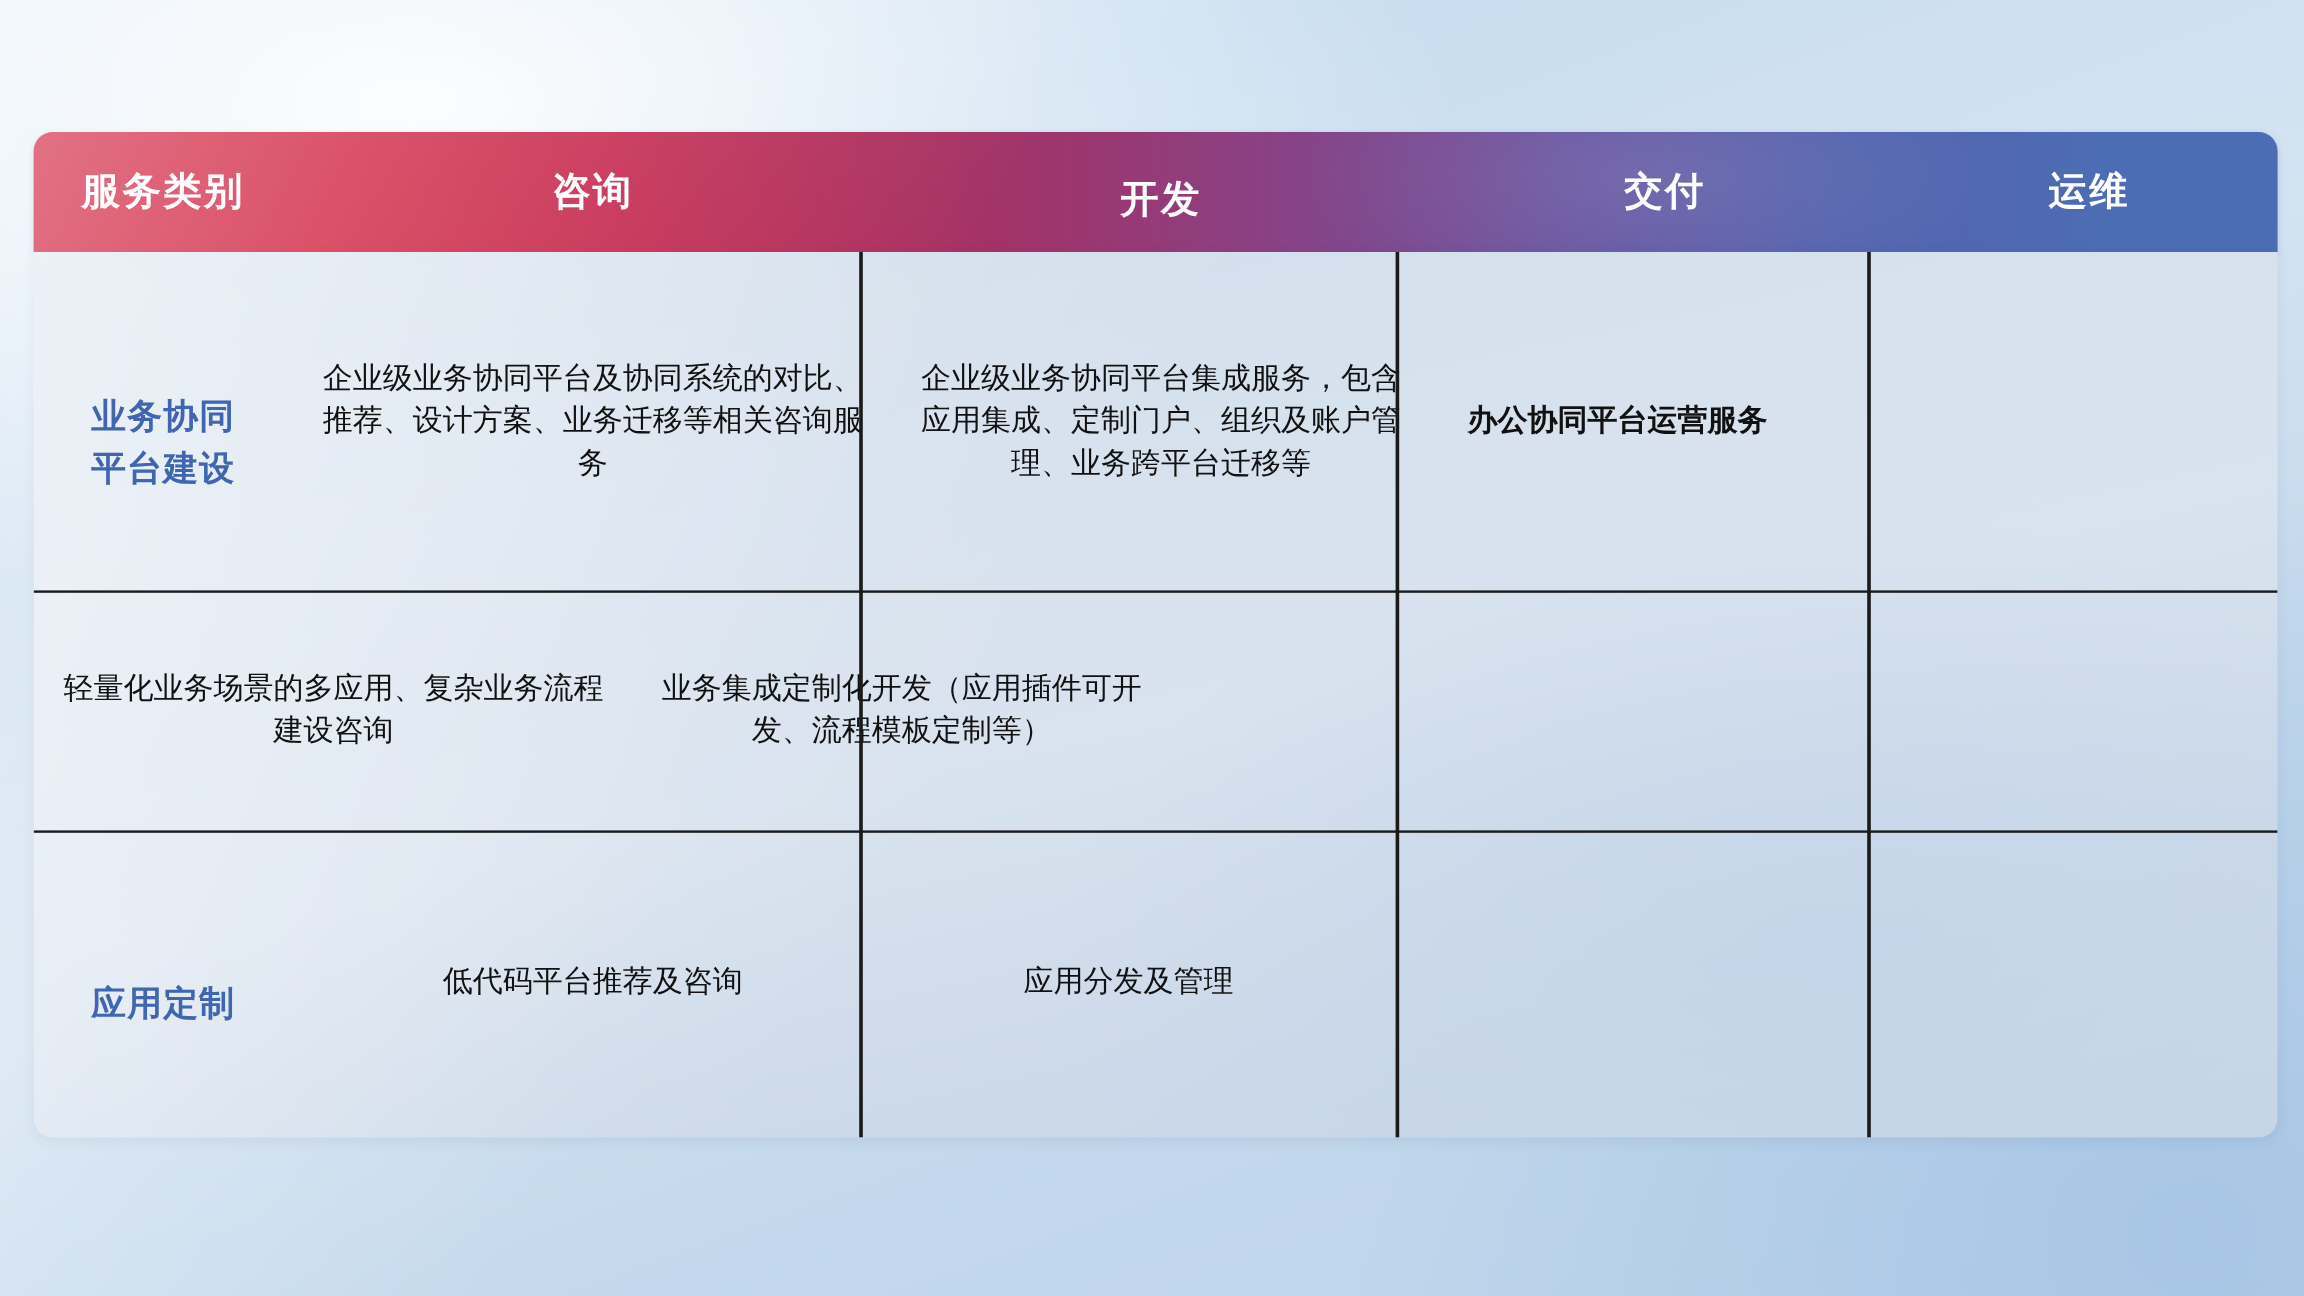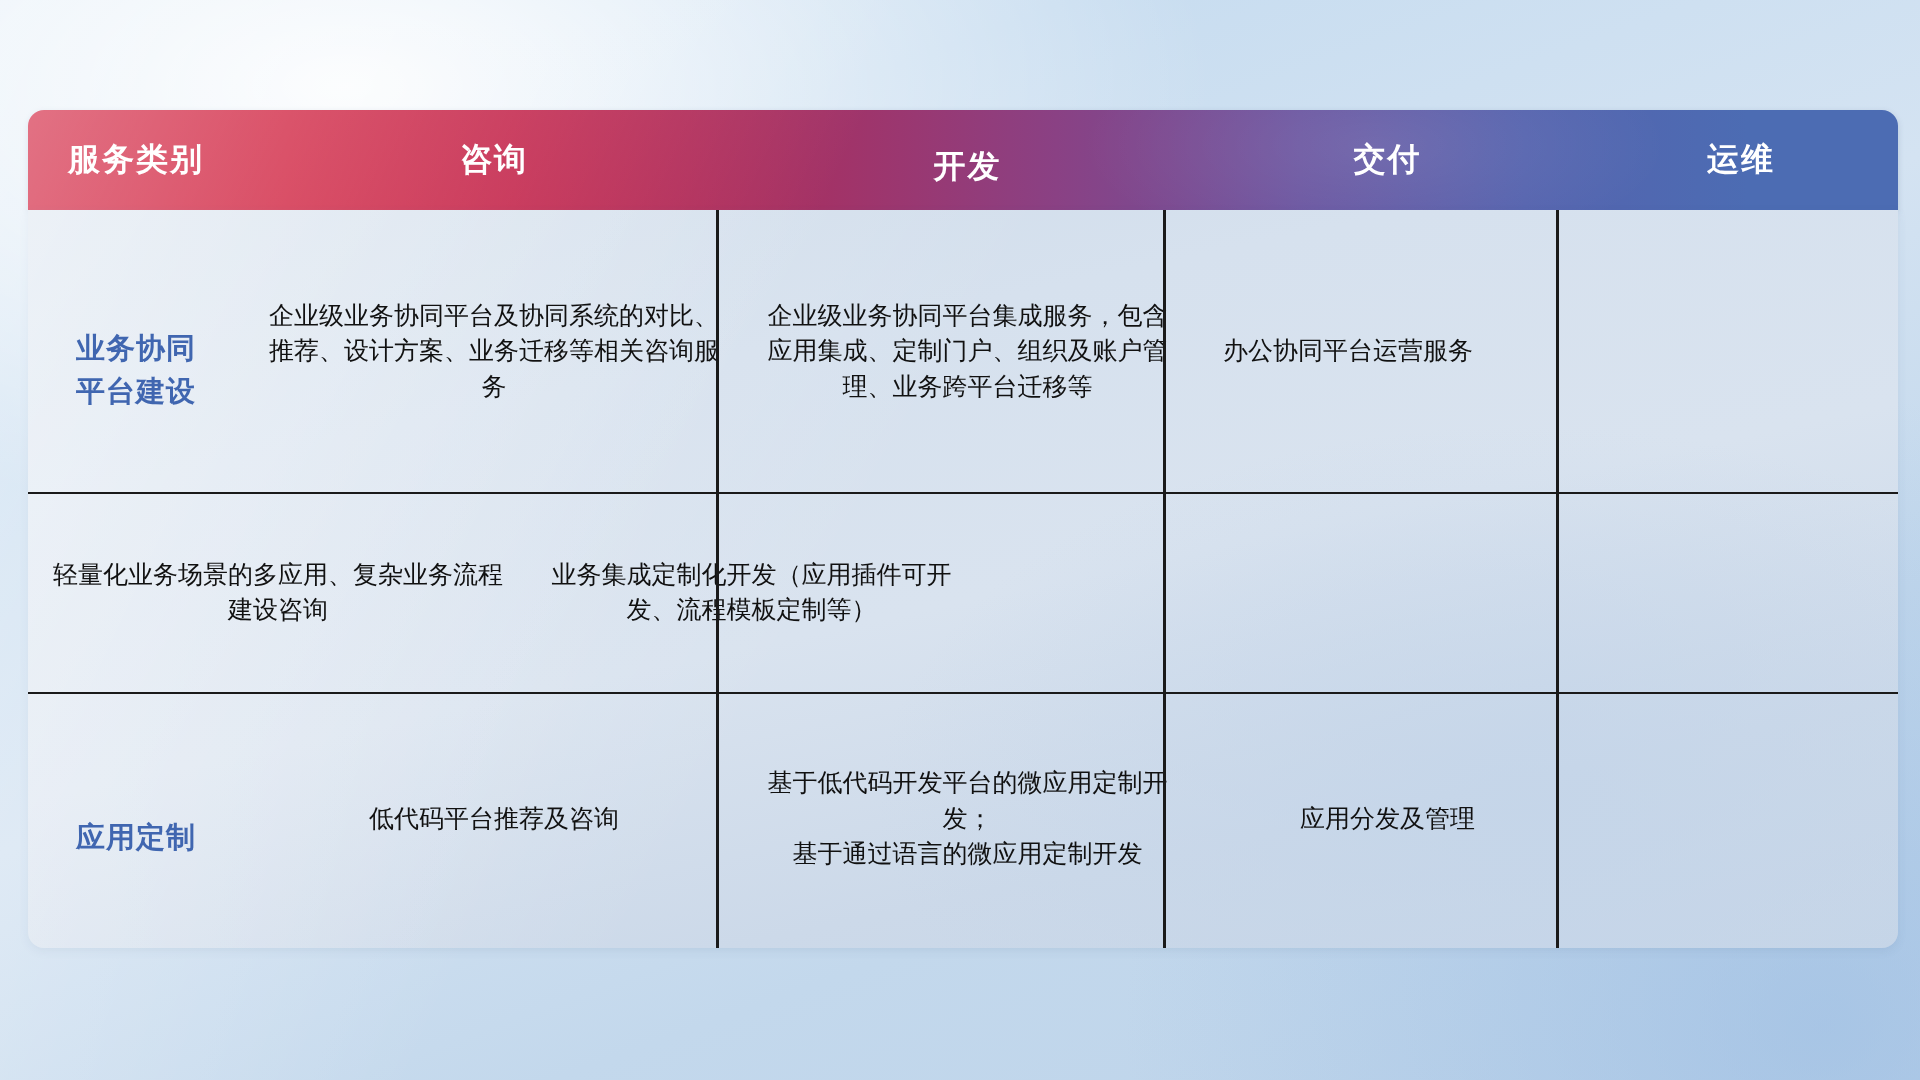--- a/index.html
+++ b/index.html
@@ -137,21 +137,21 @@
     width: 3px;
     background: #1a1a1a;
     z-index: 4;
   }
 
   
   .c0 { width: 216px; margin-top: 37px; }
   .c1 { width: 500px; }
   .c2 { width: 447px; }
   .c3 { width: 393px; }
-  .c4 { width: 314px; }
+  .c4 { width: 314px; font-weight: bold; }
 
   
   .h0 { width: 216px; }
   .h1 { width: 500px; }
   .h2 { width: 447px; margin-top: 14px; }
   .h3 { width: 393px; }
   .h4 { width: 314px; }
 
   .r1 { height: 282px; }
   .r2 { height: 200px; }
@@ -193,21 +193,19 @@
         <div class="cell c2">业务集成定制化开发（应用插件可开发、流程模板定制等）</div>
         <div class="cell c3"></div>
         <div class="cell c4"></div>
       </div>
 
       <div class="row-sep" style="top:482px;"></div>
 
       <div class="row r3">
         <div class="cell c0 cell-label" style="white-space:pre-line;">应用定制</div>
         <div class="cell c1">低代码平台推荐及咨询</div>
-        <div class="cell c2" style="white-space:pre-line;">基于低代码开发平台的微应用定制开发；
-基于通过语言的微应用定制开发</div>
         <div class="cell c3">应用分发及管理</div>
         <div class="cell c4"></div>
       </div>
 
     </div>
   </div>
 </div>
 
 </body></html>

